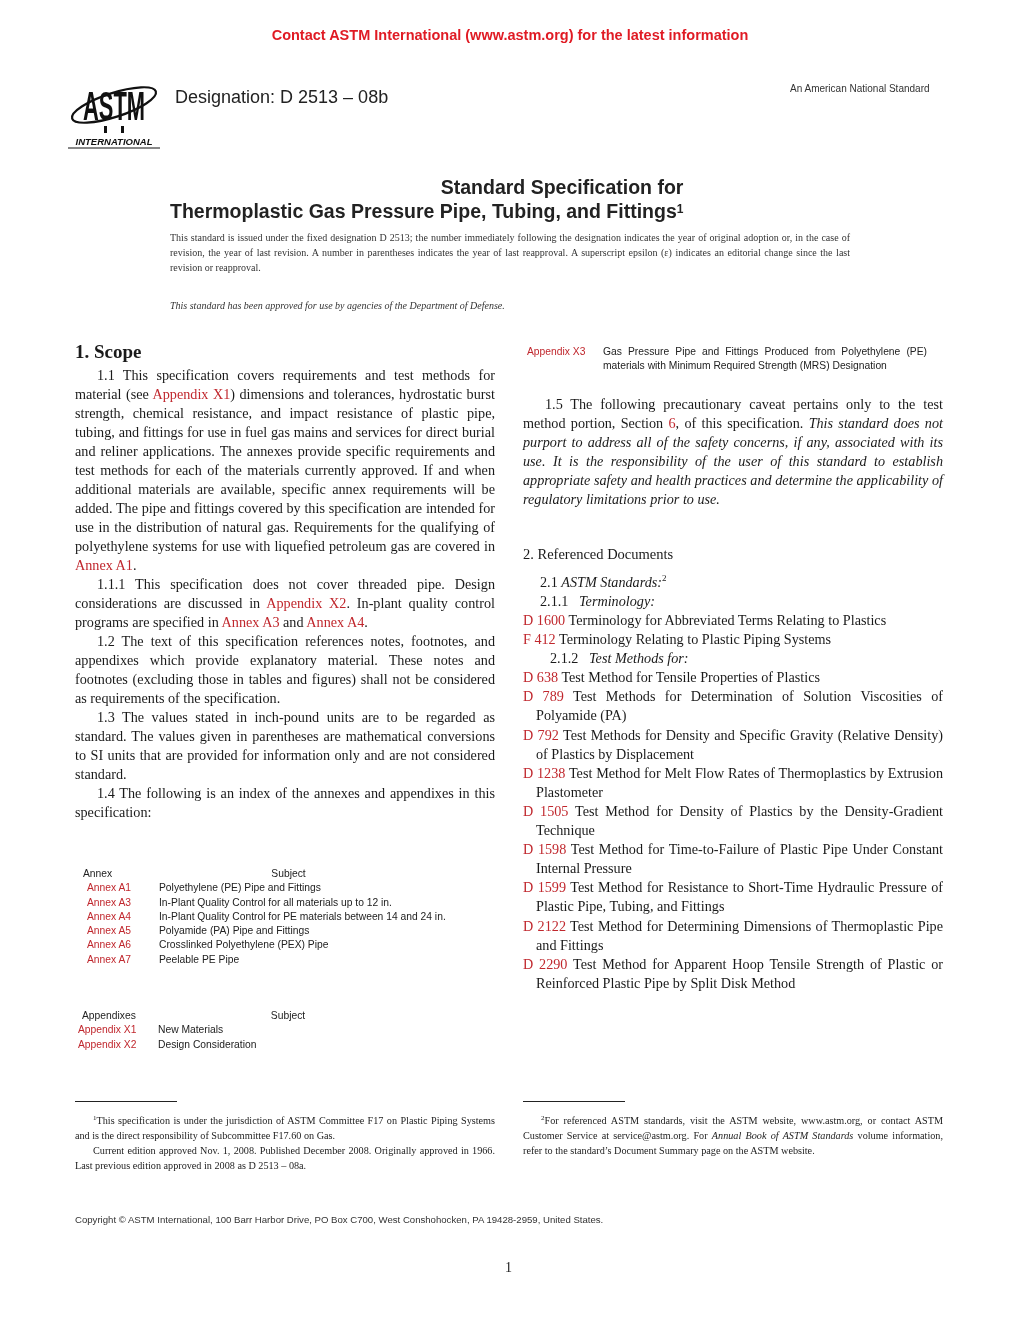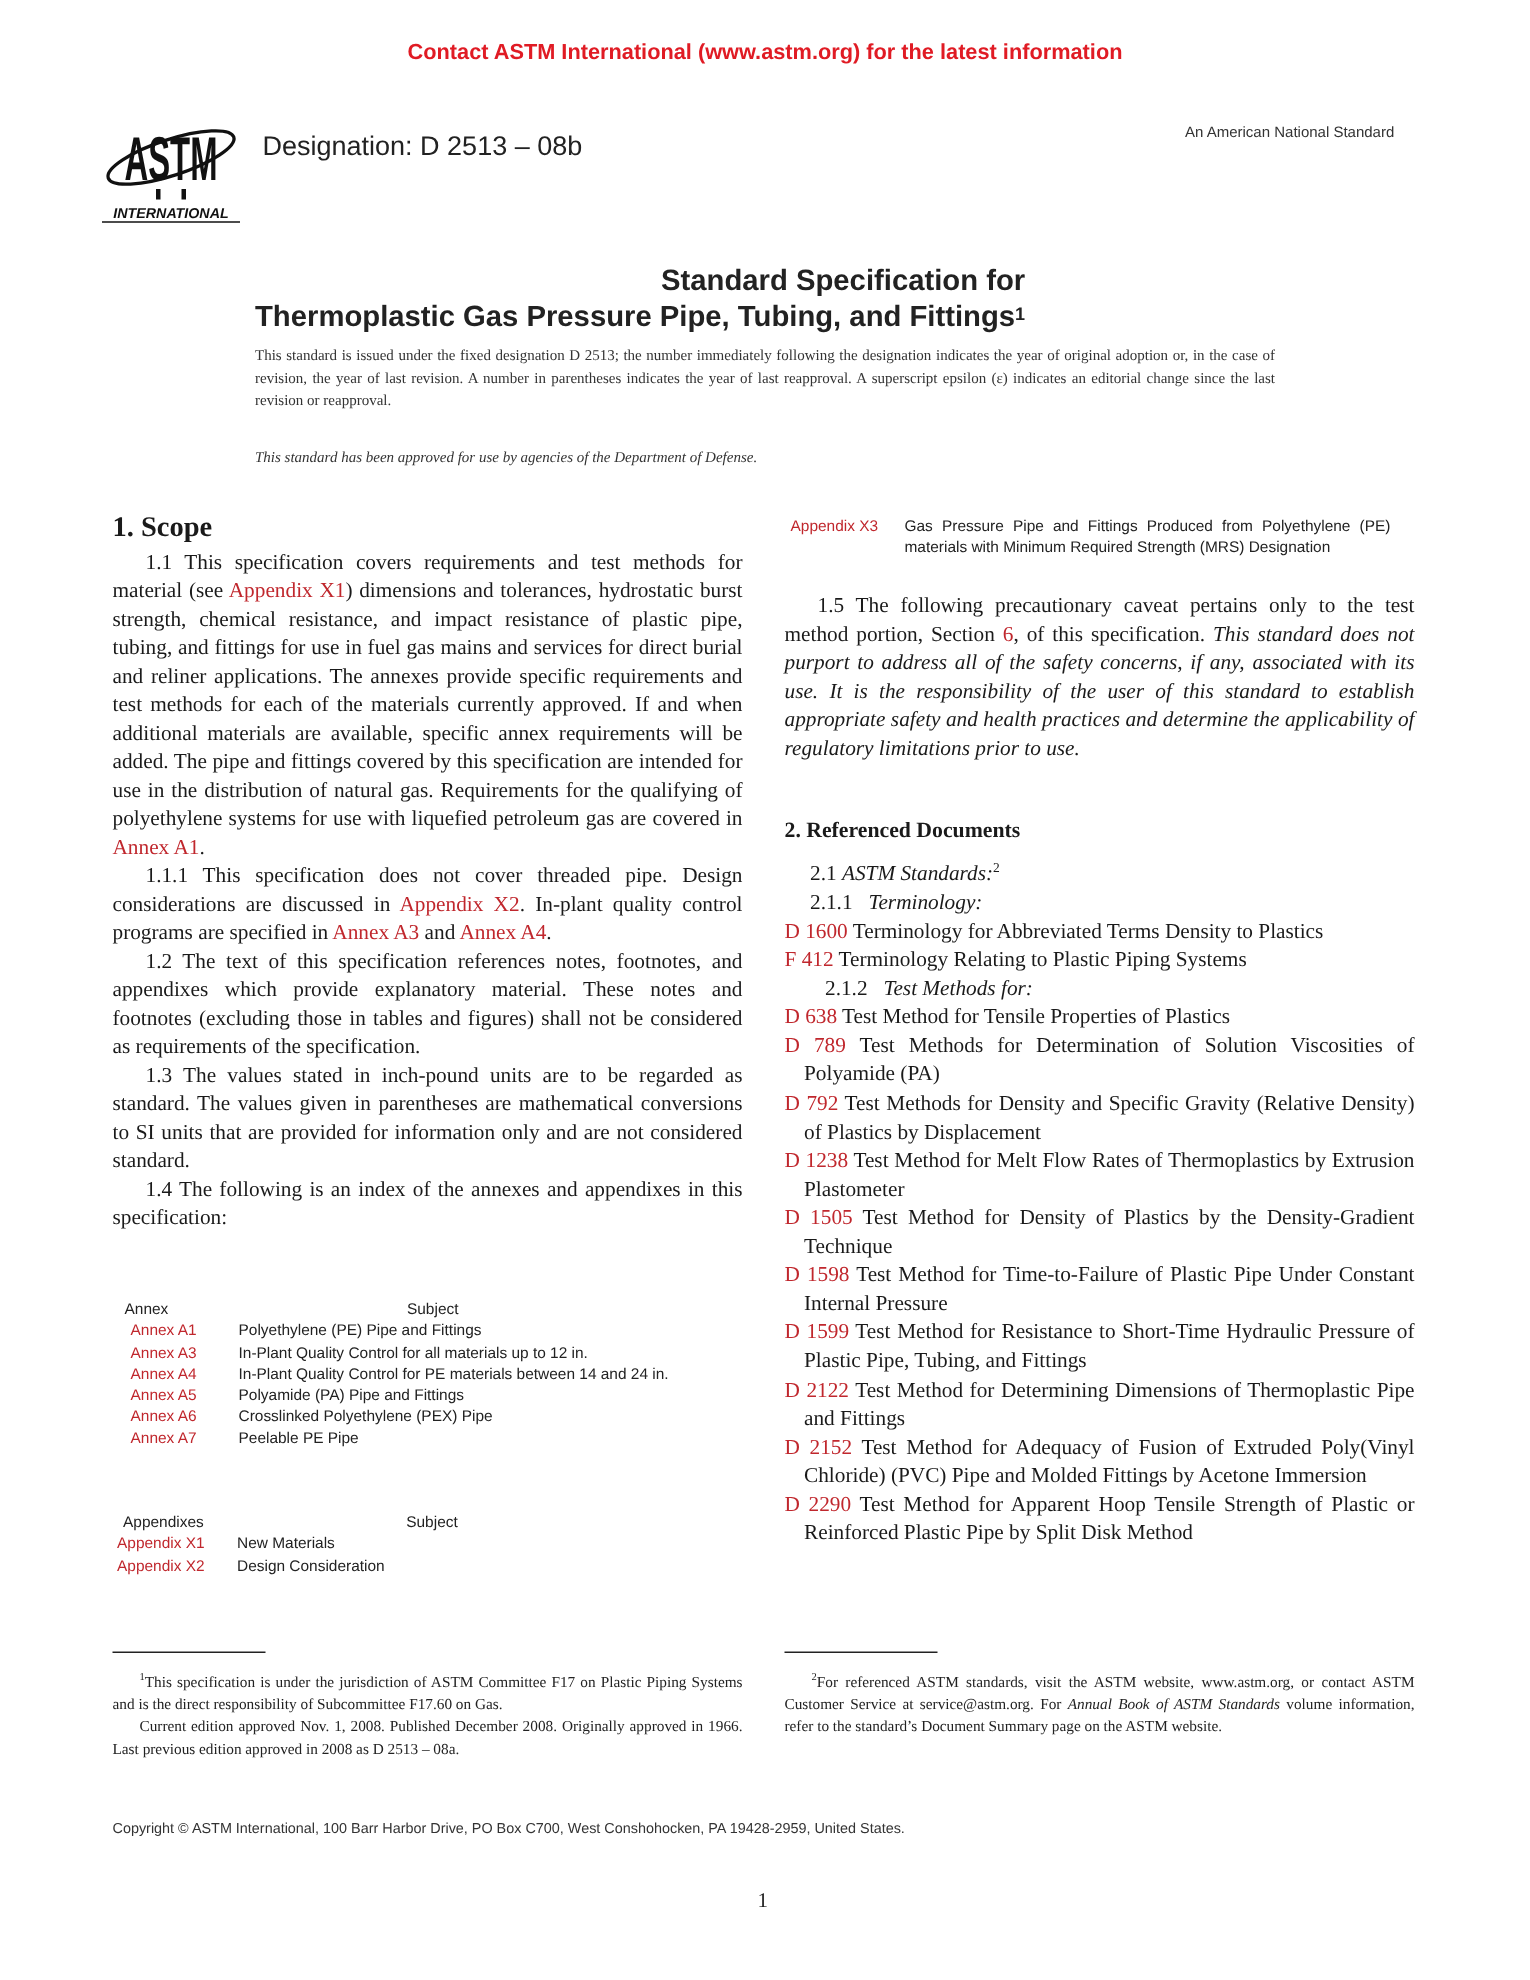--- a/index.html
+++ b/index.html
@@ -26,21 +26,21 @@
   #left { left: 75px; top: 342px; }
   #right { left: 523px; top: 395px; }
 
   table.idx { border-collapse: collapse; font-size: 10.3px; line-height: 14.3px; color: #222; }
   table.idx td { padding: 0; vertical-align: top; }
   #annex-table { left: 78px; top: 867px; width: 420px; }
   #app-table { left: 78px; top: 1009px; width: 420px; }
   #x3-table { left: 527px; top: 345px; width: 410px; }
 
   #refs { left: 523px; top: 545px; width: 420px; font-size: 14.2px; line-height: 19.1px; }
-  #refs .h { font-weight: bold; font-size: 14.5px; margin-bottom: 5px; }
+  #refs .h { font-weight: normal; font-size: 14.5px; margin-bottom: 5px; }
   .ref { padding-left: 13px; text-indent: -13px; text-align: justify; margin: 0; }
   .sub { padding-left: 17px; margin: 0; }
   .sub2 { padding-left: 27px; margin: 0; }
 
   .fnrule { height: 1px; background: #222; width: 102px; }
   #fn1rule { left: 75px; top: 1101px; }
   #fn2rule { left: 523px; top: 1101px; }
   .fn { font-size: 10.2px; line-height: 15px; color: #222; width: 420px; text-align: justify; }
   .fn p { margin: 0; text-indent: 18px; }
   #fn1 { left: 75px; top: 1111px; }
@@ -146,32 +146,31 @@
   </table>
 
 <div id="right" class="abs col serif">
   <p><span>1.5  The following precautionary caveat pertains only to the test method portion, Section </span><span class="link">6</span><span>, of this specification. </span><i>This standard does not purport to address all of the safety concerns, if any, associated with its use. It is the responsibility of the user of this standard to establish appropriate safety and health practices and determine the applicability of regulatory limitations prior to use.</i></p>
 </div>
 
 <div id="refs" class="abs serif">
   <div class="h">2.  Referenced Documents</div>
   <p class="sub"><span>2.1 </span><i>ASTM Standards:</i><sup style="font-size:9px">2</sup></p>
   <p class="sub"><span>2.1.1 </span>&nbsp;&nbsp;<i>Terminology:</i></p>
-  <p class="ref"><span class="link">D 1600</span> <span>Terminology for Abbreviated Terms Density to Plastics</span></p>
+  <p class="ref"><span class="link">D 1600</span> <span>Terminology for Abbreviated Terms Relating to Plastics</span></p>
   <p class="ref"><span class="link">F 412</span> <span>Terminology Relating to Plastic Piping Systems</span></p>
   <p class="sub2"><span>2.1.2 </span>&nbsp;&nbsp;<i>Test Methods for:</i></p>
   <p class="ref"><span class="link">D 638</span> <span>Test Method for Tensile Properties of Plastics</span></p>
   <p class="ref"><span class="link">D 789</span> <span>Test Methods for Determination of Solution Viscosities of Polyamide (PA)</span></p>
   <p class="ref"><span class="link">D 792</span> <span>Test Methods for Density and Specific Gravity (Relative Density) of Plastics by Displacement</span></p>
   <p class="ref"><span class="link">D 1238</span> <span>Test Method for Melt Flow Rates of Thermoplastics by Extrusion Plastometer</span></p>
   <p class="ref"><span class="link">D 1505</span> <span>Test Method for Density of Plastics by the Density-Gradient Technique</span></p>
   <p class="ref"><span class="link">D 1598</span> <span>Test Method for Time-to-Failure of Plastic Pipe Under Constant Internal Pressure</span></p>
   <p class="ref"><span class="link">D 1599</span> <span>Test Method for Resistance to Short-Time Hydraulic Pressure of Plastic Pipe, Tubing, and Fittings</span></p>
   <p class="ref"><span class="link">D 2122</span> <span>Test Method for Determining Dimensions of Thermoplastic Pipe and Fittings</span></p>
-  <p class="ref"><span class="link">D 2152</span> <span>Test Method for Adequacy of Fusion of Extruded Poly(Vinyl Chloride) (PVC) Pipe and Molded Fittings by Acetone Immersion</span></p>
   <p class="ref"><span class="link">D 2290</span> <span>Test Method for Apparent Hoop Tensile Strength of Plastic or Reinforced Plastic Pipe by Split Disk Method</span></p>
 </div>
 
 <div id="fn1rule" class="abs fnrule"></div>
 <div id="fn2rule" class="abs fnrule"></div>
 
 <div id="fn1" class="abs fn serif">
   <p><sup style="font-size:7px">1</sup><span>This specification is under the jurisdiction of ASTM Committee F17 on Plastic Piping Systems and is the direct responsibility of Subcommittee F17.60 on Gas.</span></p>
   <p>Current edition approved Nov. 1, 2008. Published December 2008. Originally approved in 1966. Last previous edition approved in 2008 as D 2513 – 08a.</p>
 </div>

